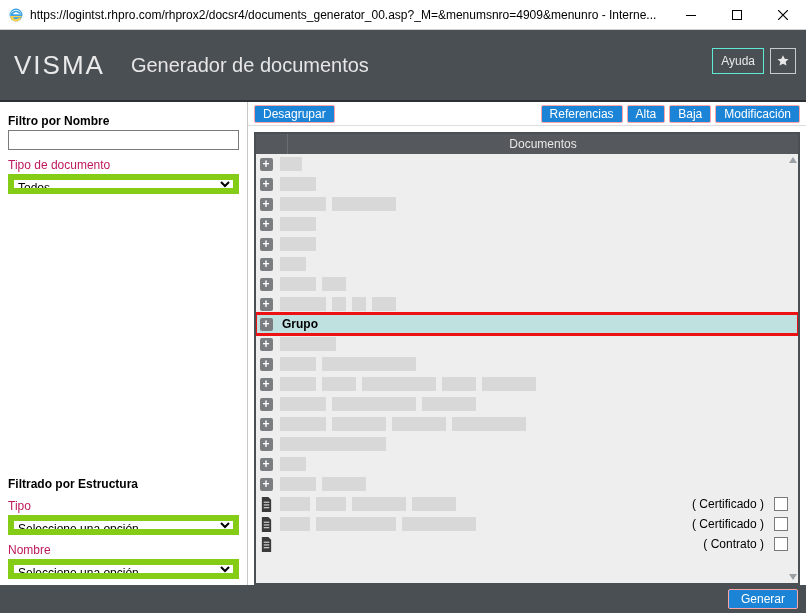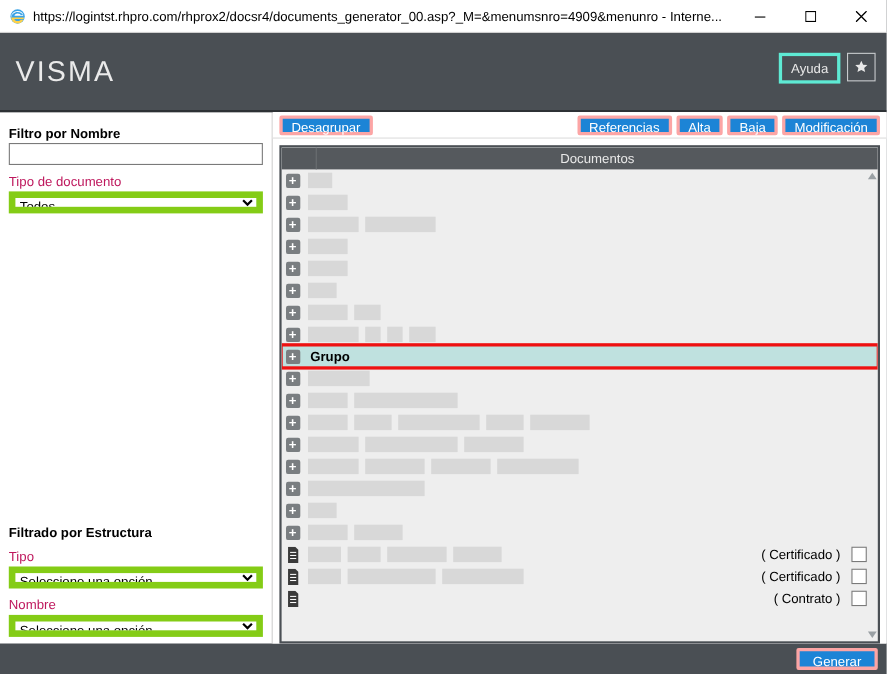--- a/index.html
+++ b/index.html
@@ -10,36 +10,36 @@
   .titlebar .favicon { width: 16px; height: 16px; margin: 0 6px 0 8px; }
   .titlebar .url { flex: 1; font-size: 12px; color: #000; white-space: nowrap; overflow: hidden; text-overflow: ellipsis; }
   .titlebar .winbtn { width: 46px; height: 30px; display: flex; align-items: center; justify-content: center; color: #000; }
   .titlebar .winbtn svg { width: 10px; height: 10px; }
 
   
   .appheader { height: 72px; background: #4a4f54; color: #fff; display: flex; align-items: center; padding: 0 14px; position: relative; border-bottom: 2px solid #2d3135; }
   .visma-logo { font-family: Arial, sans-serif; font-weight: 300; font-size: 26px; letter-spacing: 2px; color: #eaeaea; }
   .apptitle { font-size: 20px; font-weight: 300; color: #e6e6e6; margin-left: 26px; }
   .appheader .right { position: absolute; right: 10px; top: 18px; display: flex; gap: 6px; }
-  .helpbtn { border: 3px solid #5eead4; color: #e8e8e8; background: transparent; font-size: 12px; padding: 4px 8px; cursor: pointer; }
+  .helpbtn { border: 1px solid #5eead4; color: #e8e8e8; background: transparent; font-size: 12px; padding: 4px 8px; cursor: pointer; }
   .starbtn { border: 1px solid #c8cbce; color: #e8e8e8; background: transparent; width: 26px; height: 26px; display: flex; align-items: center; justify-content: center; cursor: pointer; }
 
   
   .workarea { height: calc(613px - 30px - 72px - 28px); display: flex; background: #fff; }
   .sidebar { width: 248px; border-right: 1px solid #c7c7c7; padding: 6px 8px; display: flex; flex-direction: column; }
   .sidebar label.section { font-weight: bold; font-size: 12px; color: #000; margin-top: 6px; display: block; }
   .sidebar label.small { font-size: 12px; color: #be185d; margin-top: 8px; display: block; }
   .sidebar input[type="text"] { width: 100%; height: 20px; border: 1px solid #7a7a7a; padding: 1px 3px; margin-top: 2px; font-size: 12px; }
   .sidebar select { width: 100%; height: 20px; border: 6px solid #84cc16; font-size: 12px; margin-top: 2px; background: #fff; }
   .spacer-grow { flex: 1; }
 
   .mainpanel { flex: 1; background: #fff; position: relative; display: flex; flex-direction: column; }
   .toolbar { height: 24px; background: #fff; display: flex; align-items: center; padding: 3px 6px; gap: 4px; border-bottom: 1px solid #ddd; }
   .toolbar .grow { flex: 1; }
-  .bluebtn { background: #1c84d6; border: 3px solid #fca5a5; color: #fff; font-size: 12px; padding: 1px 8px; height: 18px; line-height: 14px; cursor: pointer; border-radius: 2px; }
+  .bluebtn { background: #1c84d6; border: 1px solid #fca5a5; color: #fff; font-size: 12px; padding: 1px 8px; height: 18px; line-height: 14px; cursor: pointer; border-radius: 2px; }
 
   .gridwrap { flex: 1; margin: 6px 6px 0 6px; background: #4a4f54; padding: 2px 2px 2px 2px; position: relative; overflow: hidden; }
   .gridinner { position: absolute; inset: 2px 2px 2px 2px; background: #eeeeee; overflow: hidden; }
   .gridheader { height: 20px; background: #55595d; color: #e8e8e8; display: flex; }
   .gridheader .iconcol { width: 32px; border-right: 1px solid #6b6f72; }
   .gridheader .titlecol { flex: 1; text-align: center; line-height: 20px; font-size: 12px; }
   .rows { position: relative; height: calc(100% - 20px); overflow: hidden; }
 
   .row { height: 20px; display: flex; align-items: center; position: relative; }
   .row .cell-expand { width: 20px; display:flex; align-items:center; justify-content:center; }
@@ -90,20 +90,21 @@
     </div>
   <div class="winbtn">
       <svg viewBox="0 0 10 10">
         <path d="M0 0 L10 10 M10 0 L0 10" stroke="currentColor" stroke-width="1.2"></path>
       </svg>
     </div>
 </div>
 
 <div class="appheader">
   <div class="visma-logo">VISMA</div>
+  <div class="apptitle">Generador de documentos</div>
   <div class="right">
     <button class="helpbtn">Ayuda</button>
     <button class="starbtn">
       <svg viewBox="0 0 16 16" width="14" height="14">
           <path d="M8 1.5l1.9 4 4.4.4-3.3 3 1 4.3L8 11l-4 2.2 1-4.3-3.3-3 4.4-.4z" fill="#e8e8e8"></path>
         </svg>
     </button>
   </div>
 </div>
 

